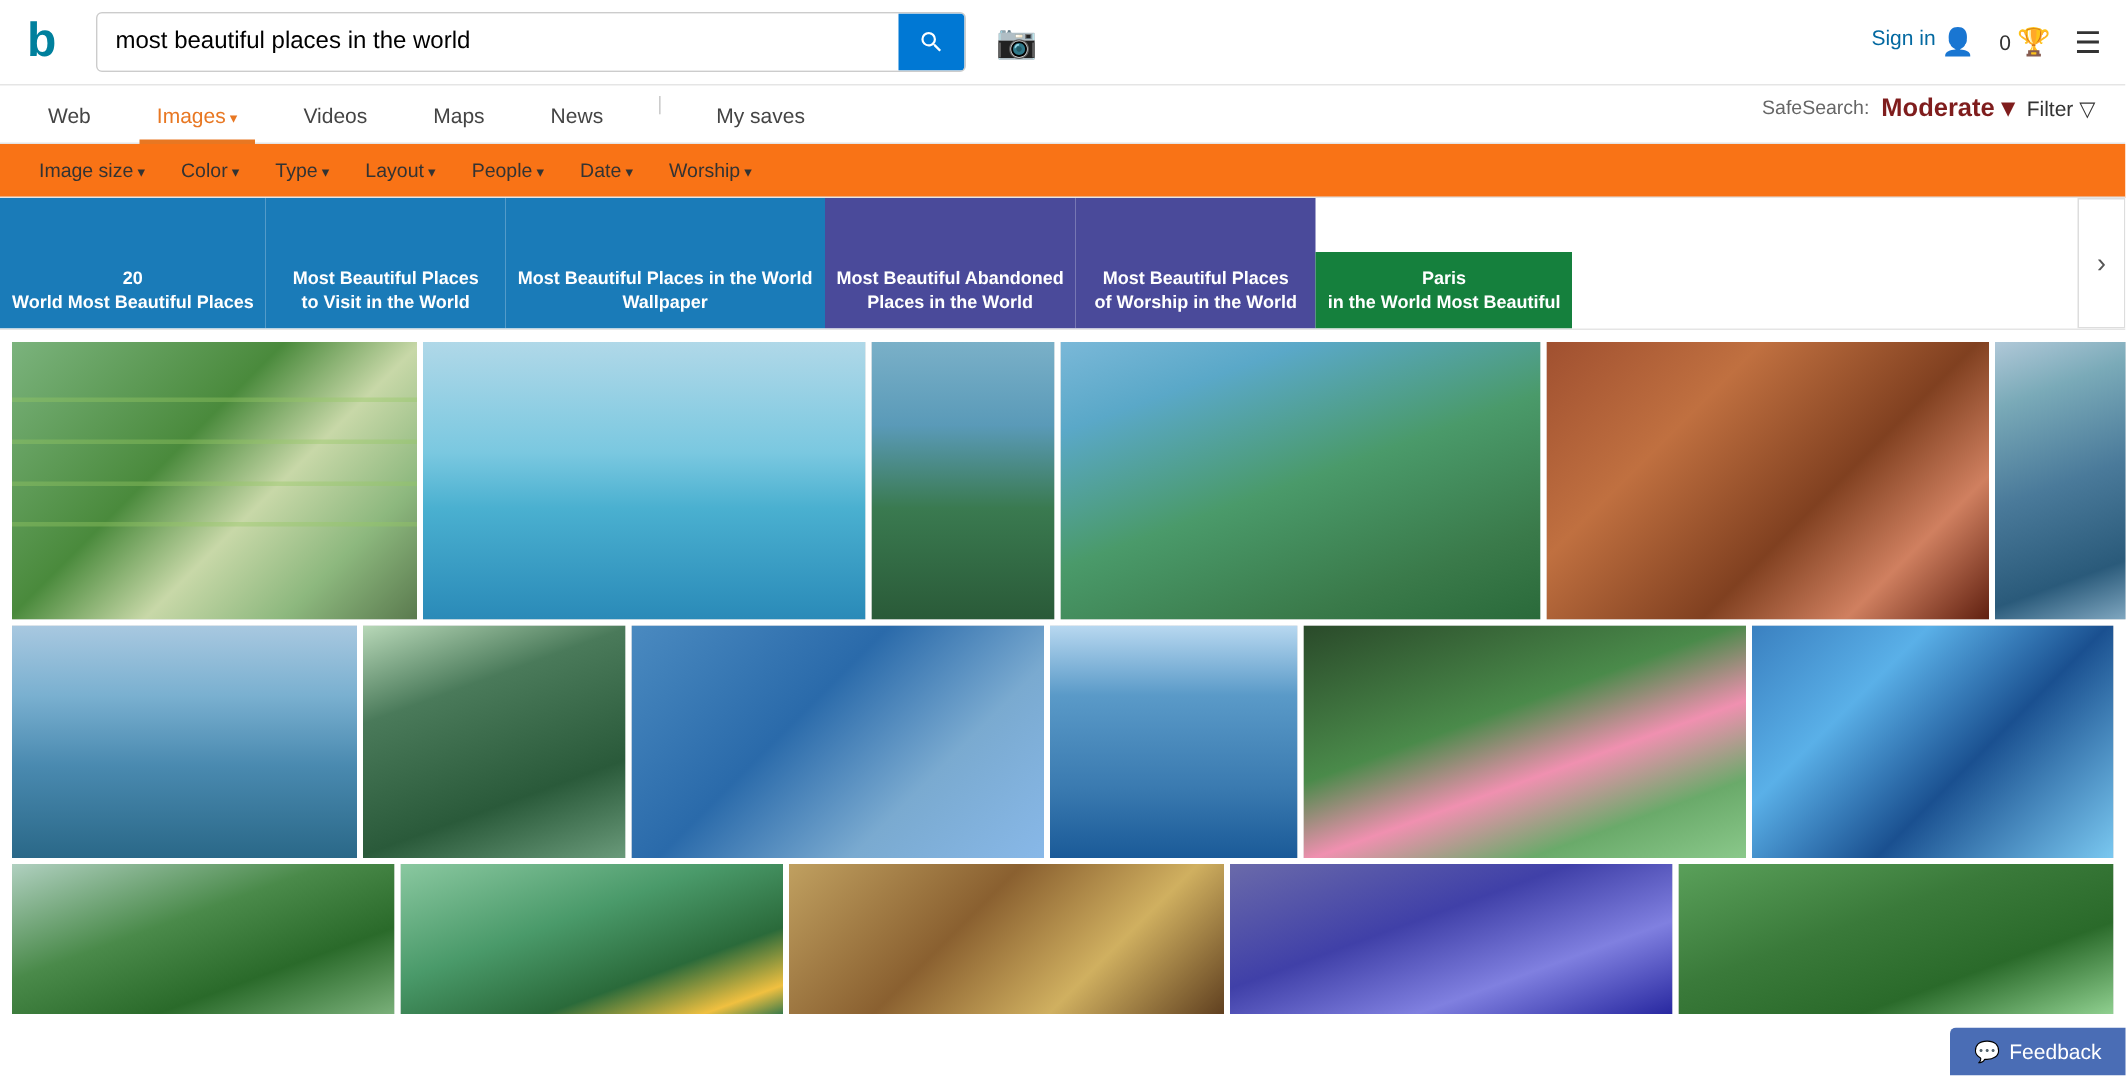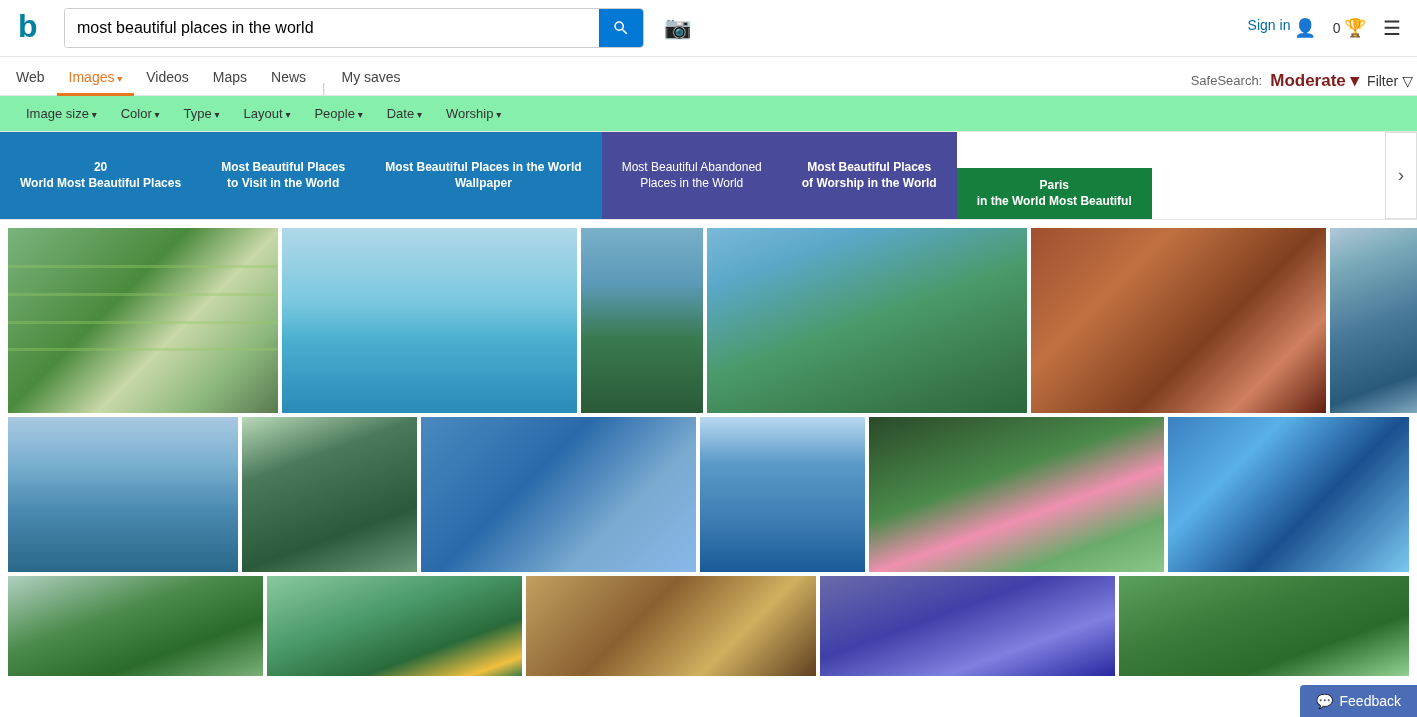--- a/index.html
+++ b/index.html
@@ -74,24 +74,24 @@
       background: none;
       border: none;
       cursor: pointer;
       font-size: 20px;
       color: #333;
     }
 
     
     #nav-bar {
       display: flex;
-      align-items: flex-end;
-      padding: 4px 4px 0;
+      align-items: flex-start;
+      padding: 4px 20px 0;
       border-bottom: 1px solid #e5e5e5;
-      gap: 0;
+      gap: 20px;
     }
     .nav-item {
       padding: 8px 12px;
       cursor: pointer;
       color: #444;
       font-size: 14px;
       text-decoration: none;
       border-bottom: 3px solid transparent;
       margin-bottom: -1px;
     }
@@ -133,21 +133,21 @@
       border: none;
     }
 
     
     #filter-bar {
       display: flex;
       align-items: center;
       padding: 6px 16px;
       gap: 4px;
       border-bottom: 1px solid #e5e5e5;
-      background: #86efac;
+      background: #f97316;
     }
     .filter-item {
       padding: 4px 10px;
       cursor: pointer;
       color: #333;
       font-size: 13px;
       border: none;
       background: none;
     }
     .filter-item::after {
@@ -159,27 +159,27 @@
     #related-ribbon {
       display: flex;
       align-items: stretch;
       overflow: hidden;
       background: #fff;
       border-bottom: 1px solid #e5e5e5;
       position: relative;
     }
     .related-item {
       flex-shrink: 0;
-      padding: 10px 20px;
+      padding: 10px 8px;
       cursor: pointer;
       font-size: 13px;
       font-weight: bold;
       color: #fff;
       display: flex;
-      align-items: center;
+      align-items: flex-end;
       justify-content: center;
       text-align: center;
       min-width: 160px;
       max-width: 210px;
       line-height: 1.3;
     }
     .related-next {
       position: absolute;
       right: 0;
       top: 0;
@@ -337,21 +337,21 @@
   </div>
   <div class="related-item" style="background:#1a7bb8;">
     <span style="white-space:pre-line; font-size:12px; font-weight:bold; color:#fff; text-align:center;">Most Beautiful Places
 to Visit in the World</span>
   </div>
   <div class="related-item" style="background:#1a7bb8; max-width:240px;">
     <span style="white-space:pre-line; font-size:12px; font-weight:bold; color:#fff; text-align:center;">Most Beautiful Places in the World
 Wallpaper</span>
   </div>
   <div class="related-item" style="background:#4a4a9a; max-width:210px;">
-    <span style="white-space:pre-line; font-size:12px; font-weight:normal; color:#fff; text-align:center;">Most Beautiful Abandoned
+    <span style="white-space:pre-line; font-size:12px; font-weight:bold; color:#fff; text-align:center;">Most Beautiful Abandoned
 Places in the World</span>
   </div>
   <div class="related-item" style="background:#4a4a9a;">
     <span style="white-space:pre-line; font-size:12px; font-weight:bold; color:#fff; text-align:center;">Most Beautiful Places
 of Worship in the World</span>
   </div>
   <div class="related-item" style="background:#15803d;margin-top:36px;">
     <span style="white-space:pre-line; font-size:12px; font-weight:bold; color:#fff; text-align:center;">Paris
 in the World Most Beautiful</span>
   </div>

